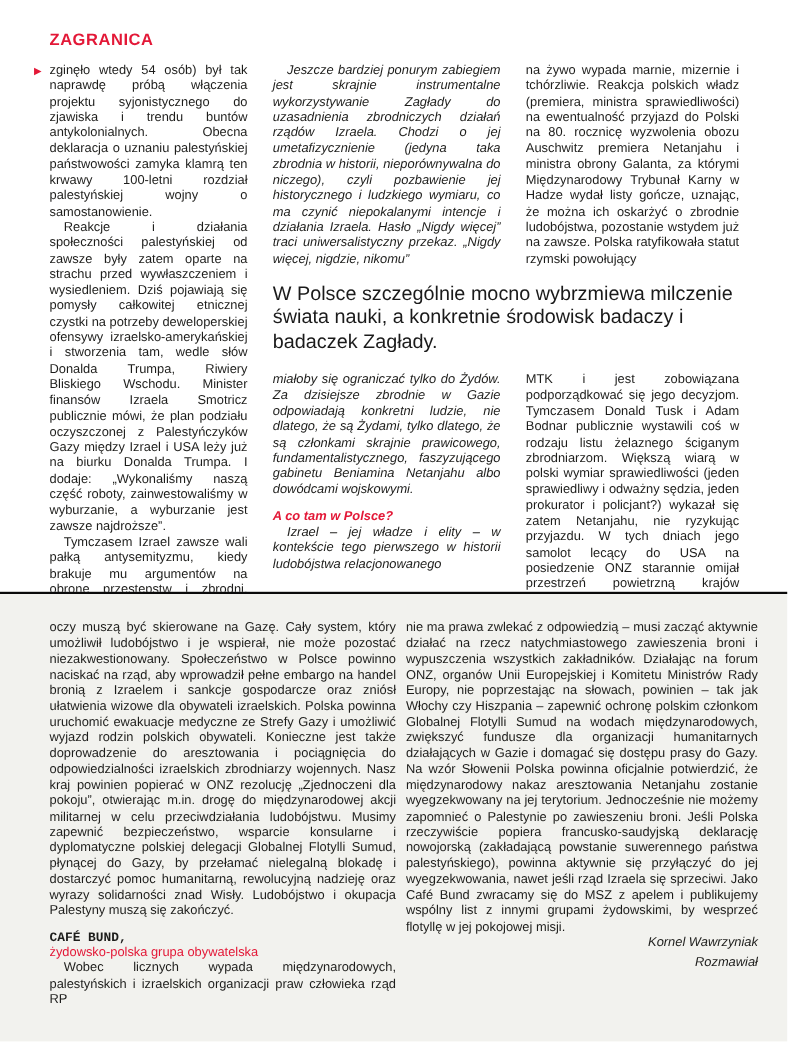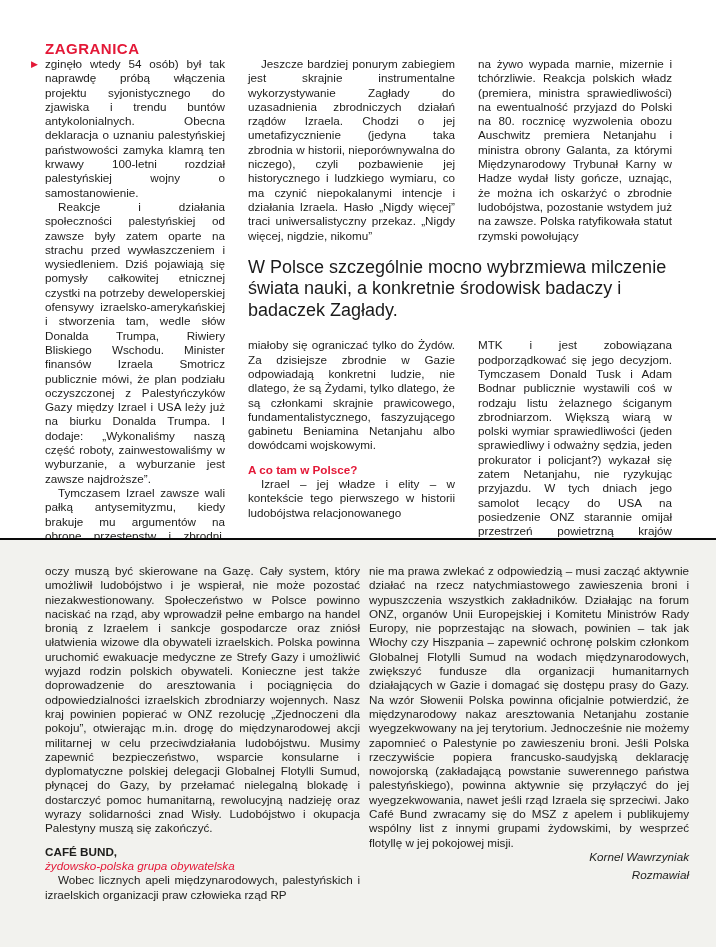--- a/index.html
+++ b/index.html
@@ -8,21 +8,21 @@
     width: 716px;
     height: 947px;
     background: #ffffff;
     overflow: hidden;
     font-family: "Liberation Sans", sans-serif;
     color: #1d1d1b;
   }
   .kicker {
     position: absolute;
     left: 45px;
-    top: 40px;
+    top: 28px;
     font-size: 15px;
     font-weight: bold;
     letter-spacing: 0.5px;
     color: #e31837;
   }
   .top-grid {
     position: absolute;
     left: 45px;
     top: 57px;
     width: 627px;
@@ -49,21 +49,21 @@
     line-height: 12px;
   }
   .right-flow {
     margin-left: 203px;
     width: 424px;
   }
   .two-cols {
     display: flex;
     gap: 23px;
   }
-  .c2 { width: 207px; }
+  .c2 { width: 207px; font-style: italic; }
   .c3 { width: 194px; }
   .quote {
     margin: 14px 0 17px 0;
     font-size: 18px;
     line-height: 21.5px;
     color: #1a1a1a;
     text-align: left;
   }
   .subhead {
     margin: 10px 0 0 0;
@@ -84,24 +84,24 @@
     box-sizing: border-box;
     display: flex;
     gap: 9px;
   }
   .bcol-left { width: 315px; }
   .bcol-right { width: 320px; }
   .org-name {
     font-weight: bold;
     margin-top: 9px !important;
     text-align: left !important;
+    font-family: Liberation Mono, monospace;
   }
   .org-desc {
     color: #e31837;
-    font-style: italic;
     text-align: center;
   }
   .byline {
     text-align: right !important;
     font-style: italic;
   }
   .byline-first { margin-top: 4px !important; }
 </style>
 </head>
 <body>
@@ -142,21 +142,21 @@
       </div>
     </div>
 
   </div>
 
   <div class="bottom-panel body-text">
     <div class="bcol-left">
       <p>oczy muszą być skierowane na Gazę. Cały system, który umożliwił ludobójstwo i je wspierał, nie może pozostać niezakwestionowany. Społeczeństwo w Polsce powinno naciskać na rząd, aby wprowadził pełne embargo na handel bronią z Izraelem i sankcje gospodarcze oraz zniósł ułatwienia wizowe dla obywateli izraelskich. Polska powinna uruchomić ewakuacje medyczne ze Strefy Gazy i umożliwić wyjazd rodzin polskich obywateli. Konieczne jest także doprowadzenie do aresztowania i pociągnięcia do odpowiedzialności izraelskich zbrodniarzy wojennych. Nasz kraj powinien popierać w ONZ rezolucję „Zjednoczeni dla pokoju”, otwierając m.in. drogę do międzynarodowej akcji militarnej w celu przeciwdziałania ludobójstwu. Musimy zapewnić bezpieczeństwo, wsparcie konsularne i dyplomatyczne polskiej delegacji Globalnej Flotylli Sumud, płynącej do Gazy, by przełamać nielegalną blokadę i dostarczyć pomoc humanitarną, rewolucyjną nadzieję oraz wyrazy solidarności znad Wisły. Ludobójstwo i okupacja Palestyny muszą się zakończyć.</p>
       <p class="org-name">CAFÉ BUND,</p>
       <p class="org-desc">żydowsko-polska grupa obywatelska</p>
-      <p class="indent">Wobec licznych apeli międzynarodowych, palestyńskich i izraelskich organizacji praw człowieka rząd RP</p>
+      <p class="indent">Wobec licznych wypada międzynarodowych, palestyńskich i izraelskich organizacji praw człowieka rząd RP</p>
     </div>
     <div class="bcol-right">
       <p>nie ma prawa zwlekać z odpowiedzią – musi zacząć aktywnie działać na rzecz natychmiastowego zawieszenia broni i wypuszczenia wszystkich zakładników. Działając na forum ONZ, organów Unii Europejskiej i Komitetu Ministrów Rady Europy, nie poprzestając na słowach, powinien – tak jak Włochy czy Hiszpania – zapewnić ochronę polskim członkom Globalnej Flotylli Sumud na wodach międzynarodowych, zwiększyć fundusze dla organizacji humanitarnych działających w Gazie i domagać się dostępu prasy do Gazy. Na wzór Słowenii Polska powinna oficjalnie potwierdzić, że międzynarodowy nakaz aresztowania Netanjahu zostanie wyegzekwowany na jej terytorium. Jednocześnie nie możemy zapomnieć o Palestynie po zawieszeniu broni. Jeśli Polska rzeczywiście popiera francusko-saudyjską deklarację nowojorską (zakładającą powstanie suwerennego państwa palestyńskiego), powinna aktywnie się przyłączyć do jej wyegzekwowania, nawet jeśli rząd Izraela się sprzeciwi. Jako Café Bund zwracamy się do MSZ z apelem i publikujemy wspólny list z innymi grupami żydowskimi, by wesprzeć flotyllę w jej pokojowej misji.</p>
       <p class="byline">Kornel Wawrzyniak</p>
       <p class="byline byline-first">Rozmawiał</p>
     </div>
   </div>
 
 </div>
 

